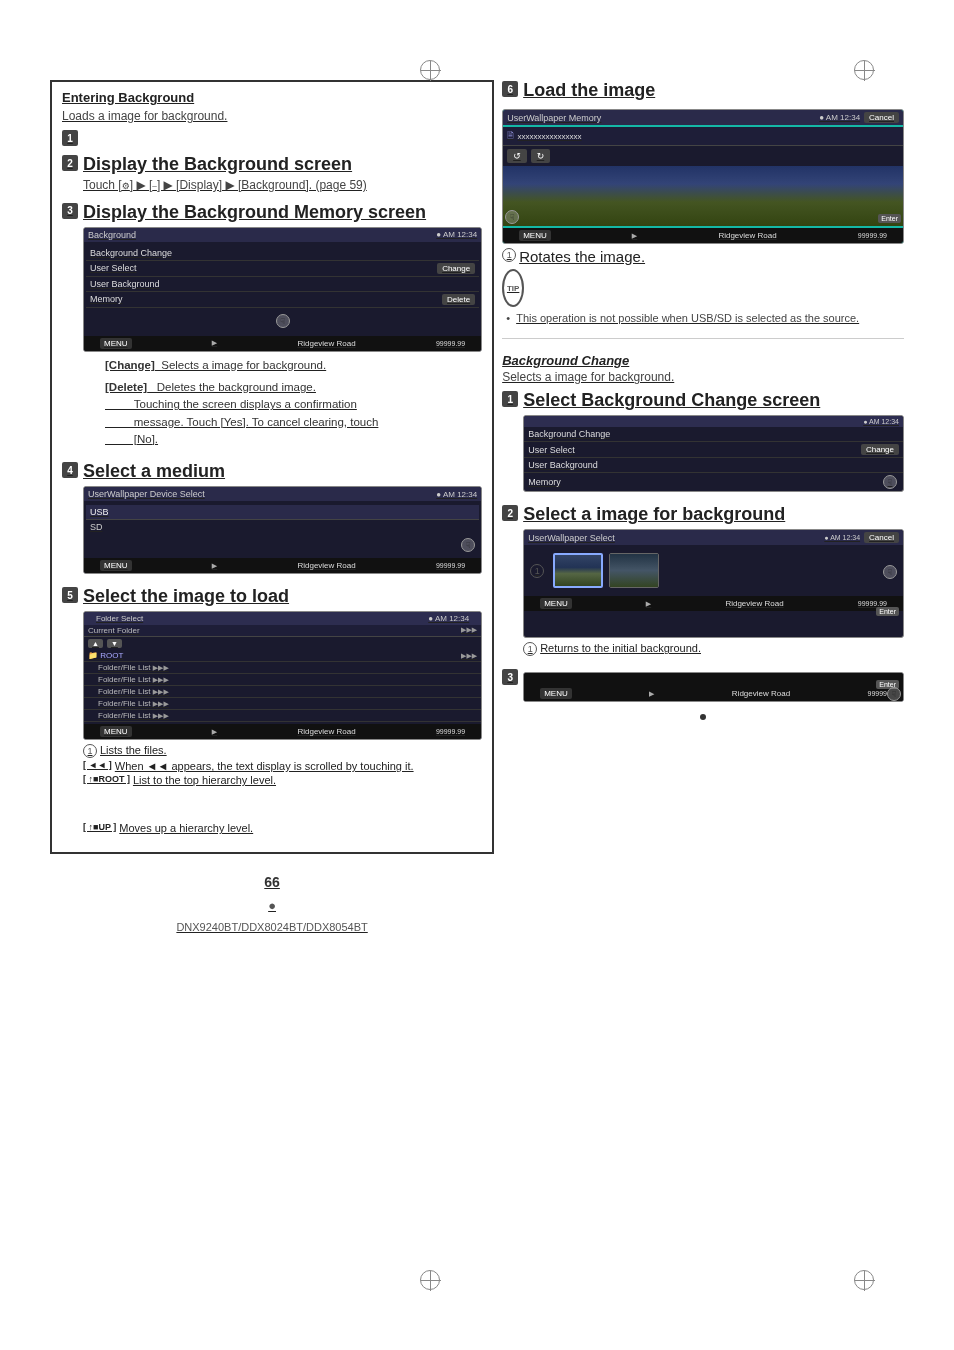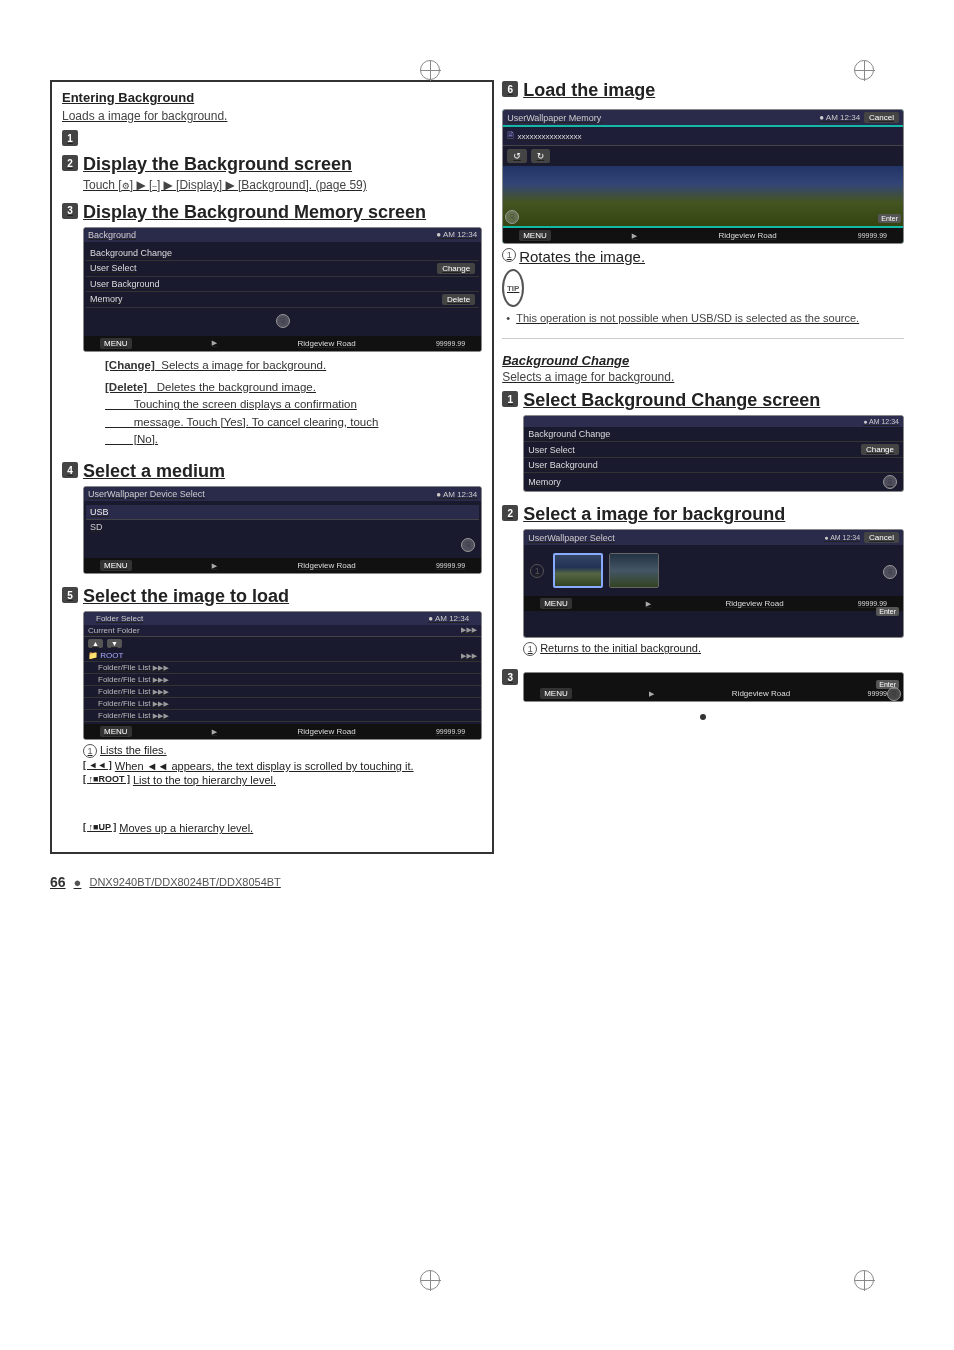--- a/index.html
+++ b/index.html
@@ -328,20 +328,21 @@
     }
 
     
     .page-number-row {
       margin-top: 20px;
       font-size: 12px;
       color: #333;
       display: flex;
       align-items: center;
       gap: 8px;
+      flex-direction: column;
     }
     .page-number {
       font-weight: bold;
       font-size: 14px;
     }
     .page-model {
       font-size: 11px;
       color: #555;
     }
 

